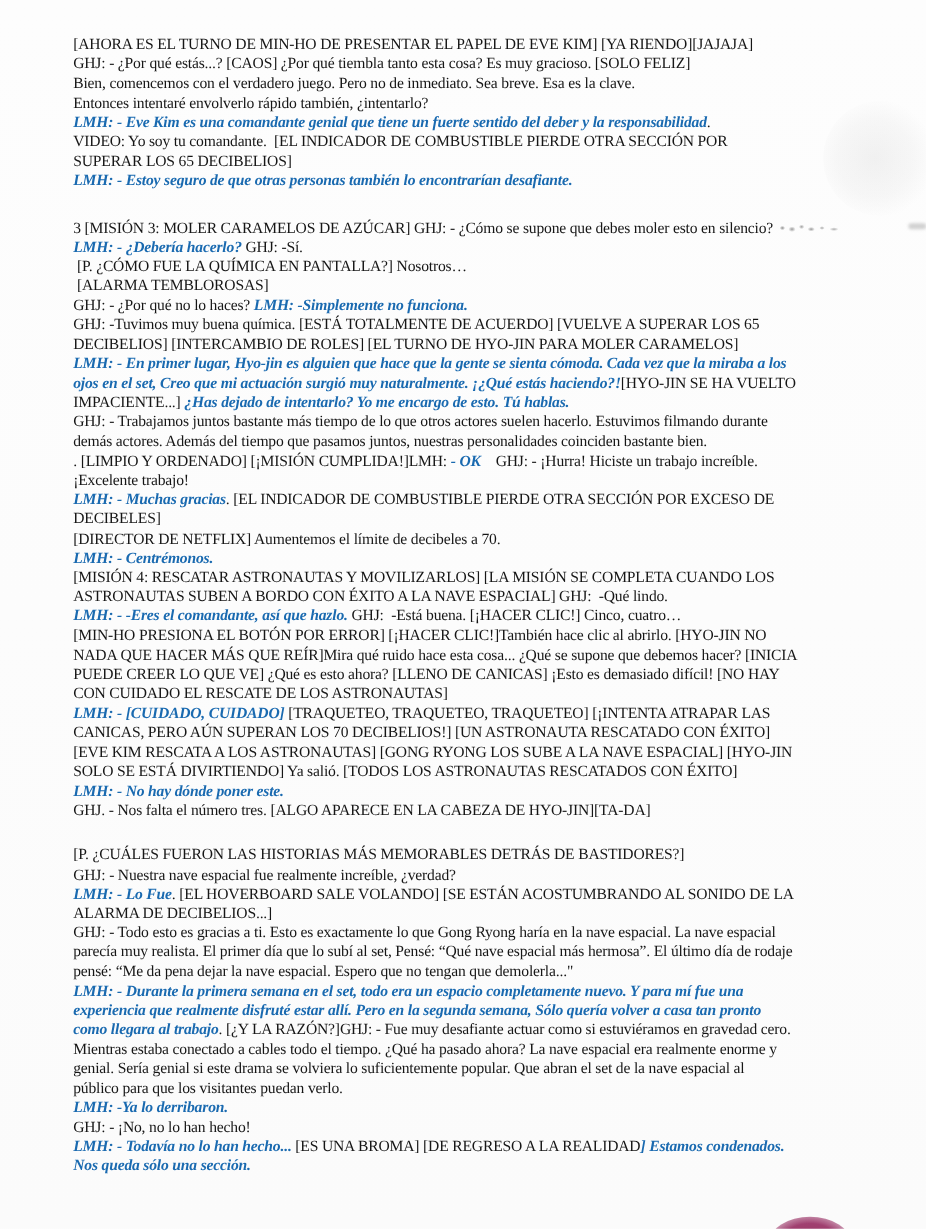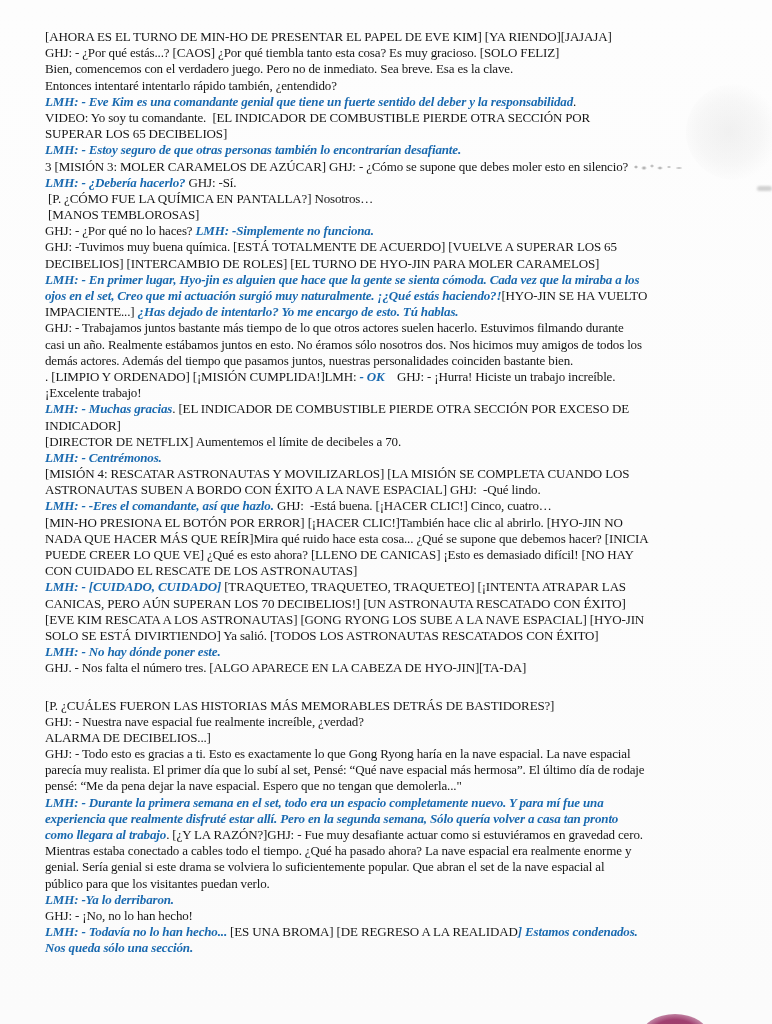--- a/index.html
+++ b/index.html
@@ -9,26 +9,26 @@
     overflow: hidden;
     position: relative;
     font-family: "Liberation Serif", "DejaVu Serif", serif;
   }
   .page {
     position: absolute; inset: 0;
     background: linear-gradient(180deg, #fdfdfd 0%, #fbfbfb 100%);
   }
   .doc {
     position: absolute;
-    left: 45px; top: 29px;
+    left: 61px; top: 29px;
     width: 702px;
     color: var(--ink, #161616);
   }
   .block { margin: 0; }
-  .block.b2 { }
+  .block.b2 { margin-top: 23px; }
   .block.b3 { margin-top: 21px; }
   .line {
     height: 16.2px;
     line-height: 16.2px;
     font-size: 13px;
     letter-spacing: -0.15px;
     white-space: pre;
   }
   .seg { color: var(--ink, #161616); }
   .seg.blue {
@@ -92,63 +92,63 @@
 <body style="--ink: #161616; --accent: #1a6ab0; --magenta: #93395f; background: rgb(252, 252, 252);">
 
 <div class="page">
   <div class="ghost-blot"></div>
   <div class="edge-streak"></div>
   <div class="doc">
       <div class="block b1">
         <div class="line"><span class="seg">[AHORA ES EL TURNO DE MIN-HO DE PRESENTAR EL PAPEL DE EVE KIM] [YA RIENDO][JAJAJA]</span></div>
         <div class="line"><span class="seg">GHJ: - ¿Por qué estás...? [CAOS] ¿Por qué tiembla tanto esta cosa? Es muy gracioso. [SOLO FELIZ]</span></div>
         <div class="line"><span class="seg">Bien, comencemos con el verdadero juego. Pero no de inmediato. Sea breve. Esa es la clave.</span></div>
-        <div class="line"><span class="seg">Entonces intentaré intentarlo rápido también, ¿entendido?</span></div>
+        <div class="line"><span class="seg">Entonces intentaré envolverlo rápido también, ¿intentarlo?</span></div>
         <div class="line"><span class="seg blue">LMH: - Eve Kim es una comandante genial que tiene un fuerte sentido del deber y la responsabilidad</span><span class="seg">.</span></div>
         <div class="line"><span class="seg">VIDEO: Yo soy tu comandante.  [EL INDICADOR DE COMBUSTIBLE PIERDE OTRA SECCIÓN POR</span></div>
         <div class="line"><span class="seg">SUPERAR LOS 65 DECIBELIOS]</span></div>
         <div class="line"><span class="seg blue">LMH: - Estoy seguro de que otras personas también lo encontrarían desafiante.</span></div>
       </div>
       <div class="block b2">
         <div class="line"><span class="seg">3 [MISIÓN 3: MOLER CARAMELOS DE AZÚCAR] GHJ: - ¿Cómo se supone que debes moler esto en silencio?</span><span class="ink-smudge"></span></div>
         <div class="line"><span class="seg blue">LMH: - ¿Debería hacerlo?</span><span class="seg"> GHJ: -Sí.</span></div>
         <div class="line"><span class="seg"> [P. ¿CÓMO FUE LA QUÍMICA EN PANTALLA?] Nosotros…</span></div>
-        <div class="line"><span class="seg"> [MANOS TEMBLOROSAS]</span></div>
+        <div class="line"><span class="seg"> [ALARMA TEMBLOROSAS]</span></div>
         <div class="line"><span class="seg">GHJ: - ¿Por qué no lo haces? </span><span class="seg blue">LMH: -Simplemente no funciona.</span></div>
         <div class="line"><span class="seg">GHJ: -Tuvimos muy buena química. [ESTÁ TOTALMENTE DE ACUERDO] [VUELVE A SUPERAR LOS 65</span></div>
         <div class="line"><span class="seg">DECIBELIOS] [INTERCAMBIO DE ROLES] [EL TURNO DE HYO-JIN PARA MOLER CARAMELOS]</span></div>
         <div class="line"><span class="seg blue">LMH: - En primer lugar, Hyo-jin es alguien que hace que la gente se sienta cómoda. Cada vez que la miraba a los</span></div>
         <div class="line"><span class="seg blue">ojos en el set, Creo que mi actuación surgió muy naturalmente. ¡¿Qué estás haciendo?!</span><span class="seg">[HYO-JIN SE HA VUELTO</span></div>
         <div class="line"><span class="seg">IMPACIENTE...] </span><span class="seg blue">¿Has dejado de intentarlo? Yo me encargo de esto. Tú hablas.</span></div>
         <div class="line"><span class="seg">GHJ: - Trabajamos juntos bastante más tiempo de lo que otros actores suelen hacerlo. Estuvimos filmando durante</span></div>
-        <div class="line"><span class="seg">casi un año. Realmente estábamos juntos en esto. No éramos sólo nosotros dos. Nos hicimos muy amigos de todos los</span></div>
         <div class="line"><span class="seg">demás actores. Además del tiempo que pasamos juntos, nuestras personalidades coinciden bastante bien.</span></div>
         <div class="line"><span class="seg">. [LIMPIO Y ORDENADO] [¡MISIÓN CUMPLIDA!]LMH: </span><span class="seg blue">- OK</span><span class="seg">    GHJ: - ¡Hurra! Hiciste un trabajo increíble.</span></div>
         <div class="line"><span class="seg">¡Excelente trabajo!</span></div>
         <div class="line"><span class="seg blue">LMH: - Muchas gracias</span><span class="seg">. [EL INDICADOR DE COMBUSTIBLE PIERDE OTRA SECCIÓN POR EXCESO DE</span></div>
-        <div class="line"><span class="seg">INDICADOR]</span></div>
+        <div class="line"><span class="seg">DECIBELES]</span></div>
         <div class="line"><span class="seg">[DIRECTOR DE NETFLIX] Aumentemos el límite de decibeles a 70.</span></div>
         <div class="line"><span class="seg blue">LMH: - Centrémonos.</span></div>
         <div class="line"><span class="seg">[MISIÓN 4: RESCATAR ASTRONAUTAS Y MOVILIZARLOS] [LA MISIÓN SE COMPLETA CUANDO LOS</span></div>
         <div class="line"><span class="seg">ASTRONAUTAS SUBEN A BORDO CON ÉXITO A LA NAVE ESPACIAL] GHJ:  -Qué lindo.</span></div>
         <div class="line"><span class="seg blue">LMH: - -Eres el comandante, así que hazlo.</span><span class="seg"> GHJ:  -Está buena. [¡HACER CLIC!] Cinco, cuatro…</span></div>
         <div class="line"><span class="seg">[MIN-HO PRESIONA EL BOTÓN POR ERROR] [¡HACER CLIC!]También hace clic al abrirlo. [HYO-JIN NO</span></div>
         <div class="line"><span class="seg">NADA QUE HACER MÁS QUE REÍR]Mira qué ruido hace esta cosa... ¿Qué se supone que debemos hacer? [INICIA</span></div>
         <div class="line"><span class="seg">PUEDE CREER LO QUE VE] ¿Qué es esto ahora? [LLENO DE CANICAS] ¡Esto es demasiado difícil! [NO HAY</span></div>
         <div class="line"><span class="seg">CON CUIDADO EL RESCATE DE LOS ASTRONAUTAS]</span></div>
         <div class="line"><span class="seg blue">LMH: - [CUIDADO, CUIDADO]</span><span class="seg"> [TRAQUETEO, TRAQUETEO, TRAQUETEO] [¡INTENTA ATRAPAR LAS</span></div>
         <div class="line"><span class="seg">CANICAS, PERO AÚN SUPERAN LOS 70 DECIBELIOS!] [UN ASTRONAUTA RESCATADO CON ÉXITO]</span></div>
         <div class="line"><span class="seg">[EVE KIM RESCATA A LOS ASTRONAUTAS] [GONG RYONG LOS SUBE A LA NAVE ESPACIAL] [HYO-JIN</span></div>
         <div class="line"><span class="seg">SOLO SE ESTÁ DIVIRTIENDO] Ya salió. [TODOS LOS ASTRONAUTAS RESCATADOS CON ÉXITO]</span></div>
         <div class="line"><span class="seg blue">LMH: - No hay dónde poner este.</span></div>
         <div class="line"><span class="seg">GHJ. - Nos falta el número tres. [ALGO APARECE EN LA CABEZA DE HYO-JIN][TA-DA]</span></div>
       </div>
       <div class="block b3">
         <div class="line"><span class="seg">[P. ¿CUÁLES FUERON LAS HISTORIAS MÁS MEMORABLES DETRÁS DE BASTIDORES?]</span></div>
         <div class="line"><span class="seg">GHJ: - Nuestra nave espacial fue realmente increíble, ¿verdad?</span></div>
+        <div class="line"><span class="seg blue">LMH: - Lo Fue</span><span class="seg">. [EL HOVERBOARD SALE VOLANDO] [SE ESTÁN ACOSTUMBRANDO AL SONIDO DE LA</span></div>
         <div class="line"><span class="seg">ALARMA DE DECIBELIOS...]</span></div>
         <div class="line"><span class="seg">GHJ: - Todo esto es gracias a ti. Esto es exactamente lo que Gong Ryong haría en la nave espacial. La nave espacial</span></div>
         <div class="line"><span class="seg">parecía muy realista. El primer día que lo subí al set, Pensé: “Qué nave espacial más hermosa”. El último día de rodaje</span></div>
         <div class="line"><span class="seg">pensé: “Me da pena dejar la nave espacial. Espero que no tengan que demolerla..."</span></div>
         <div class="line"><span class="seg blue">LMH: - Durante la primera semana en el set, todo era un espacio completamente nuevo. Y para mí fue una</span></div>
         <div class="line"><span class="seg blue">experiencia que realmente disfruté estar allí. Pero en la segunda semana, Sólo quería volver a casa tan pronto</span></div>
         <div class="line"><span class="seg blue">como llegara al trabajo</span><span class="seg">. [¿Y LA RAZÓN?]GHJ: - Fue muy desafiante actuar como si estuviéramos en gravedad cero.</span></div>
         <div class="line"><span class="seg">Mientras estaba conectado a cables todo el tiempo. ¿Qué ha pasado ahora? La nave espacial era realmente enorme y</span></div>
         <div class="line"><span class="seg">genial. Sería genial si este drama se volviera lo suficientemente popular. Que abran el set de la nave espacial al</span></div>
         <div class="line"><span class="seg">público para que los visitantes puedan verlo.</span></div>

